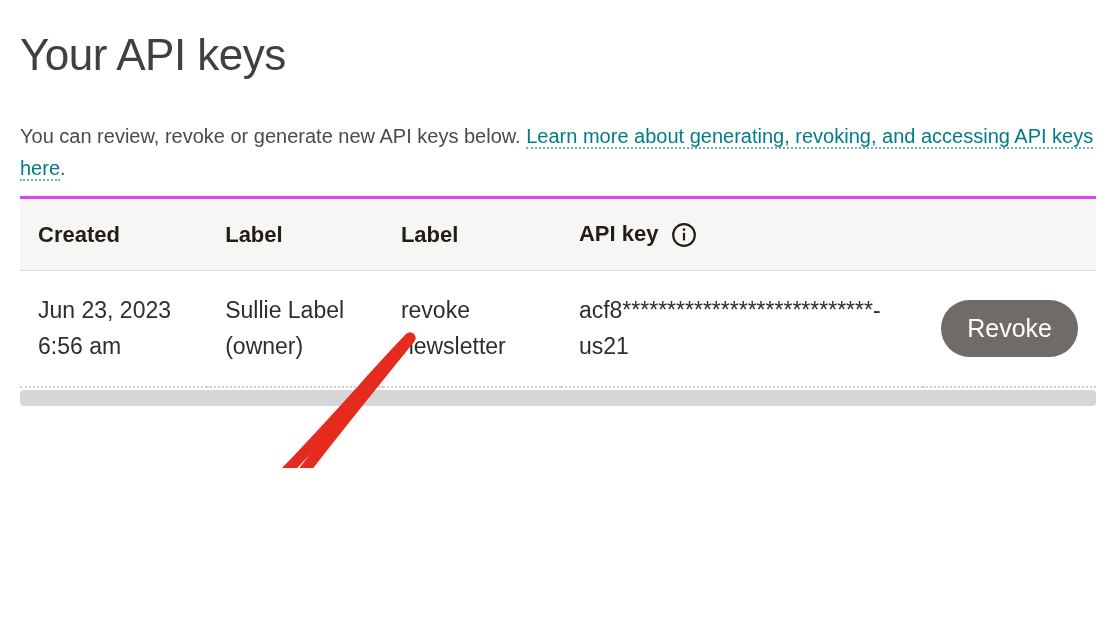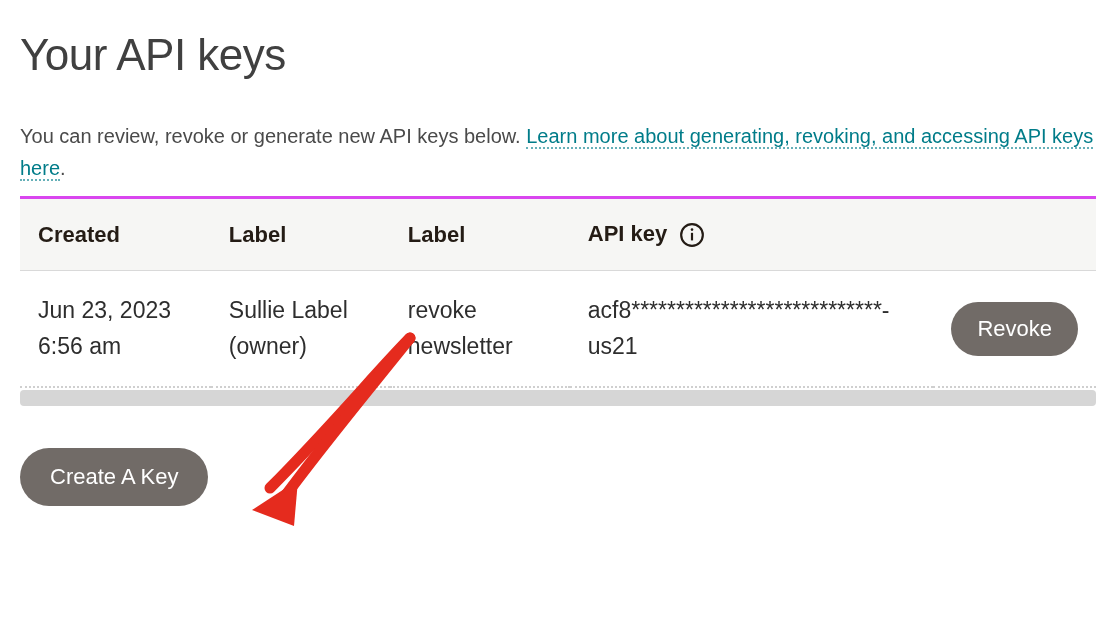--- a/index.html
+++ b/index.html
@@ -61,21 +61,21 @@
       vertical-align: middle;
       margin-left: 6px;
     }
     .info-icon svg { display: block; }
     .btn {
       display: inline-flex;
       align-items: center;
       justify-content: center;
       background: #716b67;
       color: #fff;
-      font-size: 22px;
+      font-size: 25px;
       font-weight: 500;
       border: none;
       border-radius: 999px;
       padding: 16px 30px;
       cursor: pointer;
     }
     .btn-revoke { padding: 14px 26px; }
     .actions-cell { text-align: right; vertical-align: middle; }
     .scrollbar-fake {
       height: 16px;
@@ -137,14 +137,13 @@
   </table>
   <div class="scrollbar-fake"></div>
 </div>
 
 <div class="create-row">
   <svg class="arrow-annotation" viewBox="0 0 200 200">
     <path d="M170 10 C 140 40, 90 100, 30 160" stroke="#e52b1e" stroke-width="11" fill="none" stroke-linecap="round"></path>
     <path d="M170 10 C 130 60, 80 120, 40 175" stroke="#e52b1e" stroke-width="11" fill="none" stroke-linecap="round"></path>
     <polygon points="12,182 58,152 54,198" fill="#e52b1e"></polygon>
   </svg>
-  <button class="btn">Create A Key</button>
 </div>
 
 </body></html>

